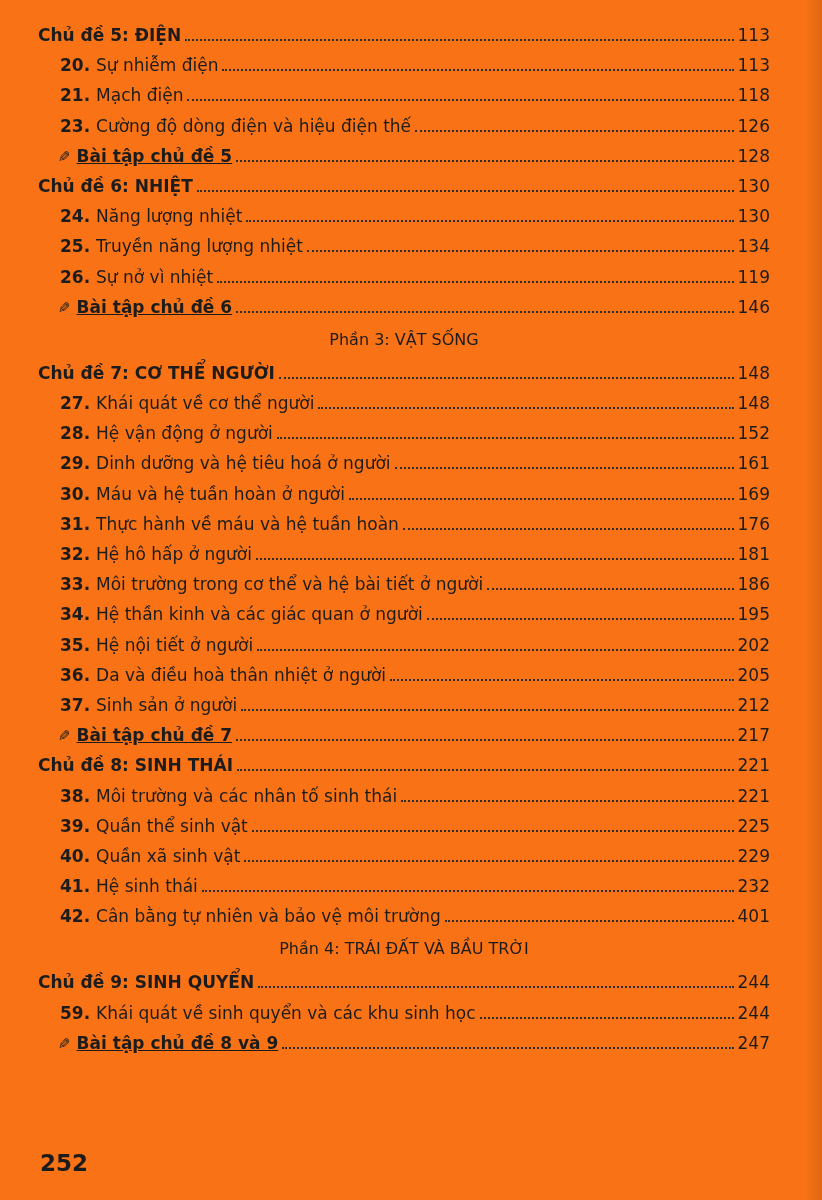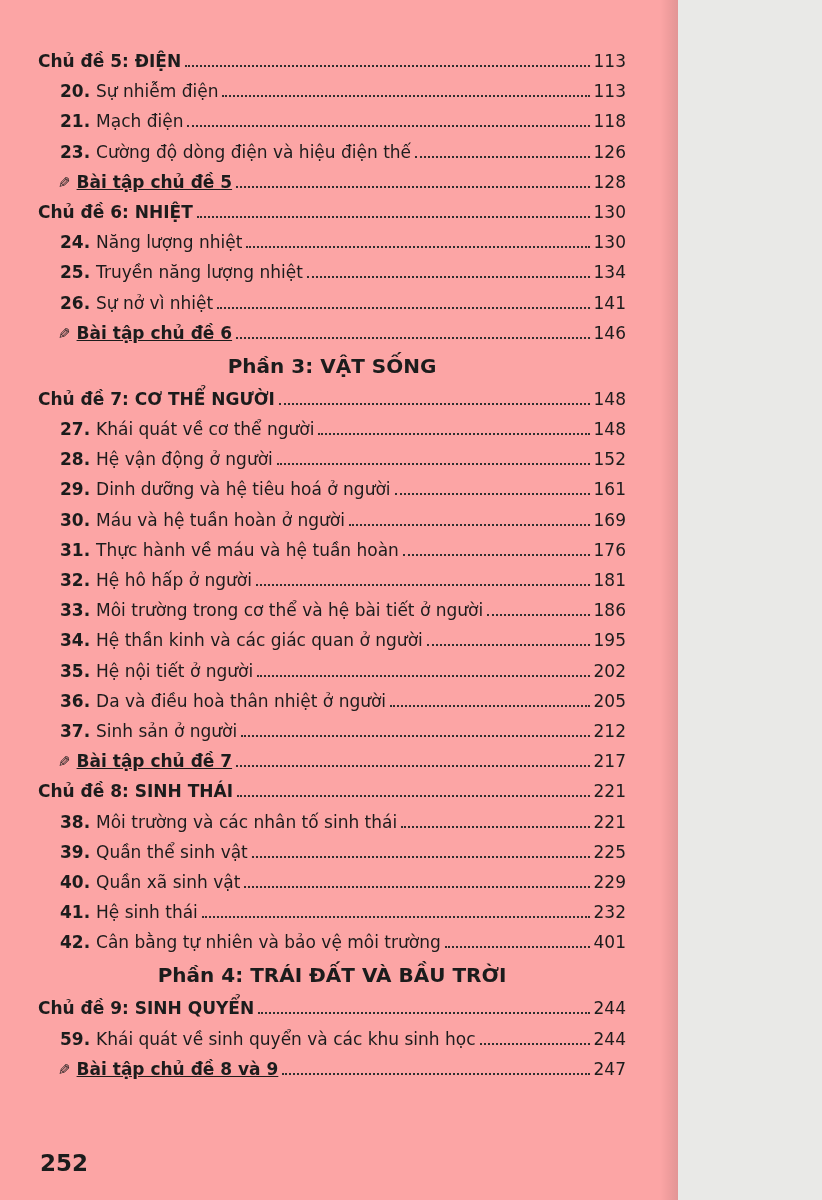--- a/index.html
+++ b/index.html
@@ -3,24 +3,24 @@
 <meta charset="utf-8">
 <style>
   * { margin: 0; padding: 0; box-sizing: border-box; }
   html, body { width: 822px; height: 1200px; }
   body {
     font-family: "DejaVu Sans", "Liberation Sans", sans-serif;
     background: #e9e9e7;
   }
   .page {
     position: relative;
-    width: 678px;
+    width: 822px;
     height: 1200px;
-    background: #fca5a5;
-    padding: 46px 52px 0 38px;
+    background: #f97316;
+    padding: 20px 52px 0 38px;
     overflow: hidden;
     color: #1c1c1c;
   }
   
   .page::after {
     content: "";
     position: absolute;
     top: 0; right: 0; bottom: 0;
     width: 18px;
     background: linear-gradient(to right, rgba(0,0,0,0), rgba(0,0,0,0.10));
@@ -51,22 +51,22 @@
     min-width: 18px;
     height: 4px;
     margin: 0 4px;
     border-bottom: 2.4px dotted #2e2e2e;
   }
   .pg { white-space: nowrap; }
   .row.part {
     justify-content: center;
     height: 36px;
     line-height: 36px;
-    font-size: 20px;
-    font-weight: bold;
+    font-size: 16px;
+    font-weight: normal;
   }
   .footer-num {
     position: absolute;
     left: 40px;
     bottom: 24px;
     font-size: 23px;
     font-weight: bold;
   }
 </style>
 </head>
@@ -110,21 +110,21 @@
         <span class="pg">130</span>
       </div>
       <div class="row section">
         <span class="label"><span class="num">25. </span><span class="txt">Truyền năng lượng nhiệt </span></span>
         <span class="dots"></span>
         <span class="pg">134</span>
       </div>
       <div class="row section">
         <span class="label"><span class="num">26. </span><span class="txt">Sự nở vì nhiệt</span></span>
         <span class="dots"></span>
-        <span class="pg">141</span>
+        <span class="pg">119</span>
       </div>
       <div class="row exercise">
         <span class="label"><span class="pen-icon">✎</span><span class="txt">Bài tập chủ đề 6</span></span>
         <span class="dots"></span>
         <span class="pg">146</span>
       </div>
       <div class="row part">
         <span class="txt">Phần 3: VẬT SỐNG</span>
       </div>
       <div class="row chapter">

